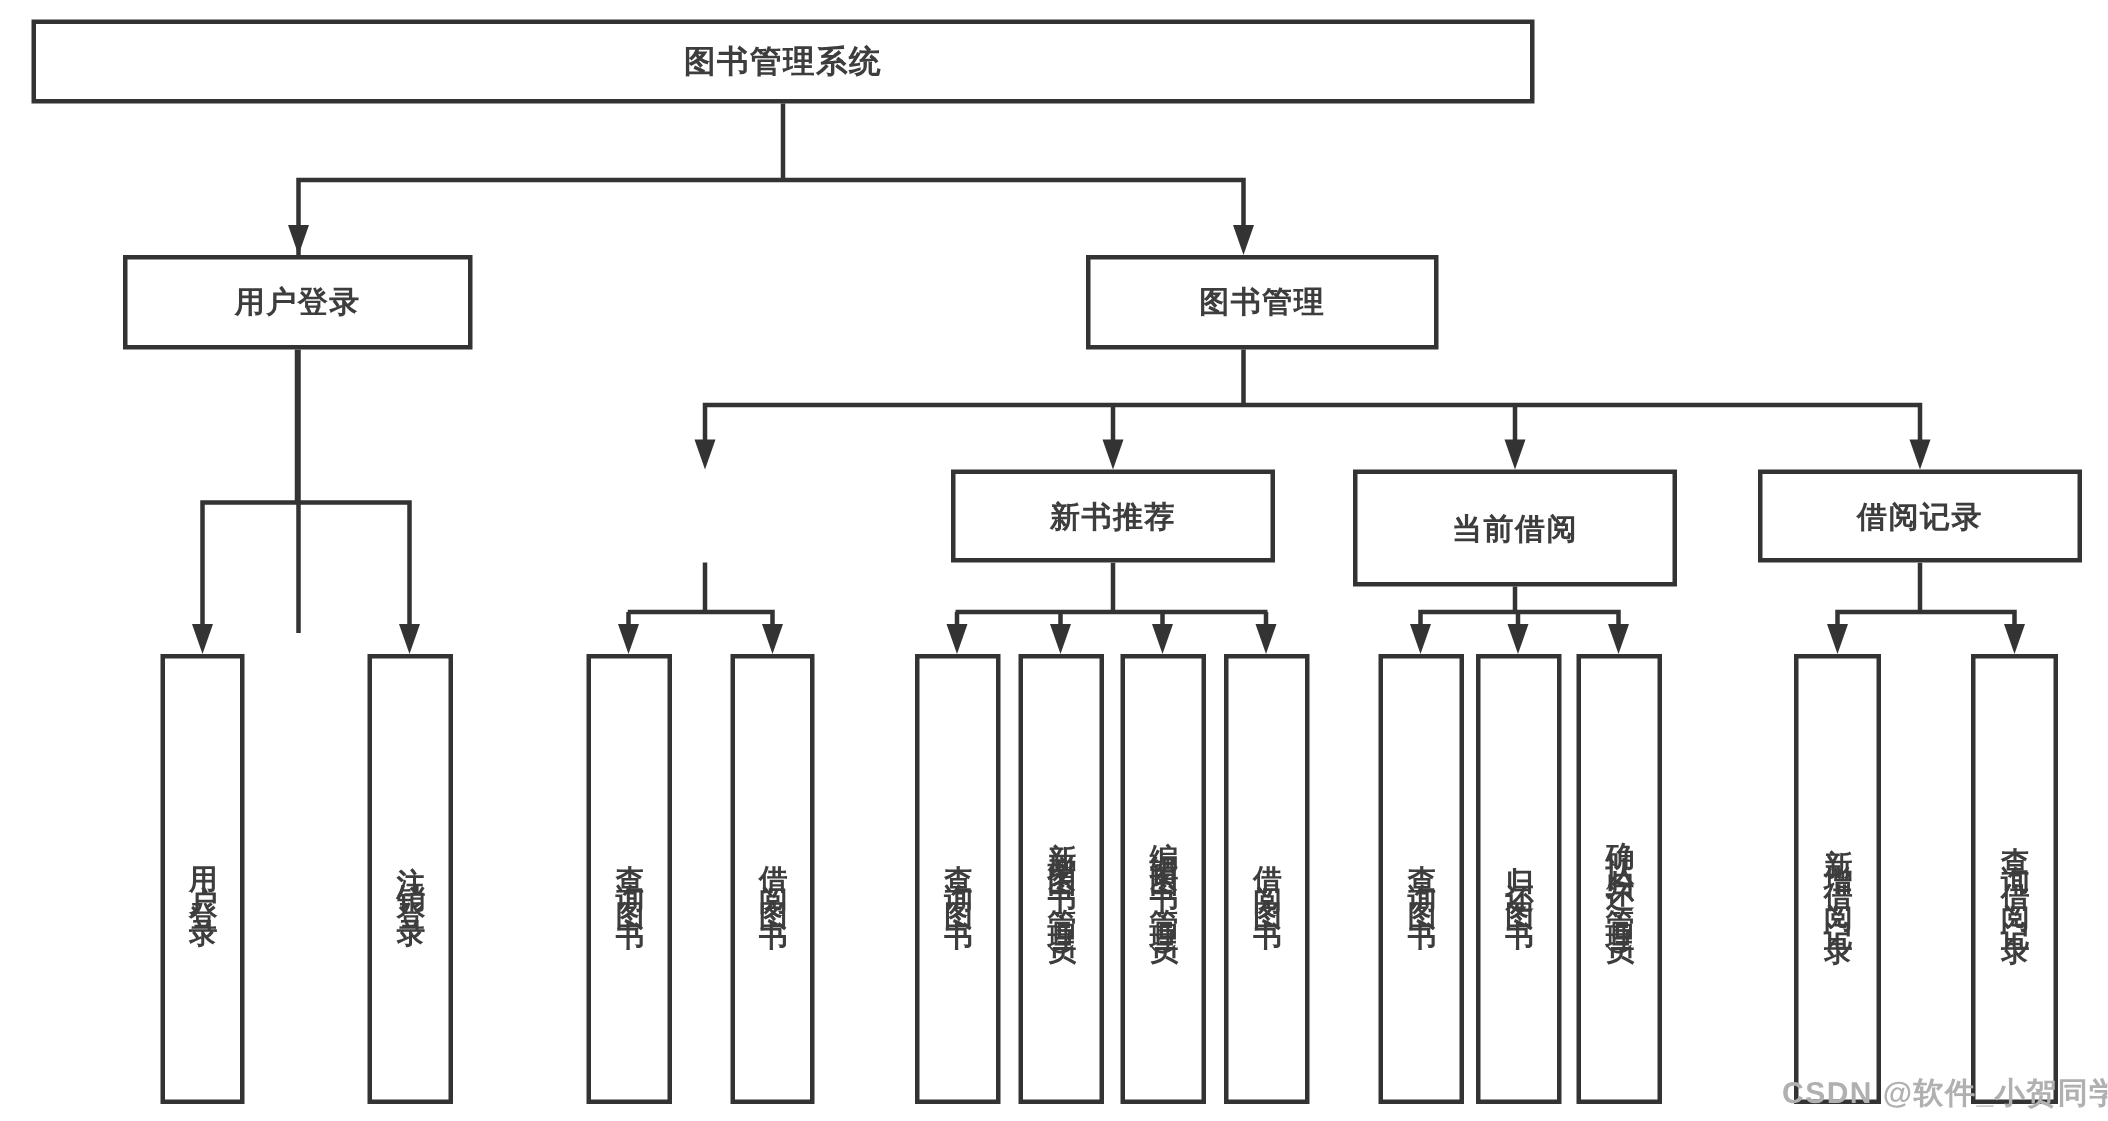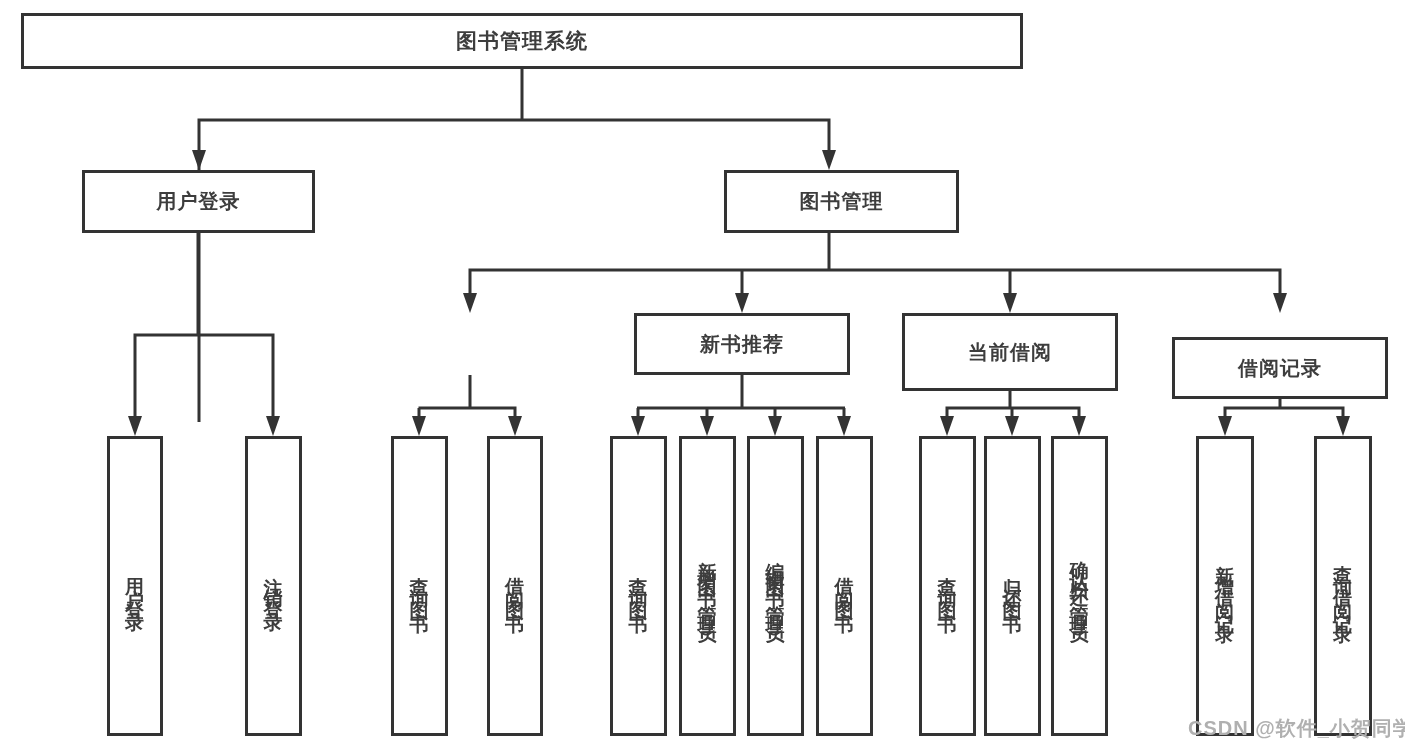--- a/index.html
+++ b/index.html
@@ -94,21 +94,21 @@
     </g>
   </svg>
 
   <div class="box h-box root-box" style="left:21px; top:13px; width:1002px; height:56px;">图书管理系统</div>
 
   <div class="box h-box" style="left:82px; top:170px; width:233px; height:63px;">用户登录</div>
   <div class="box h-box" style="left:712px; top:170px; width:235px; height:63px;margin-left:12px;">图书管理</div>
 
   <div class="box h-box" style="left:634px; top:313px; width:216px; height:62px;">新书推荐</div>
   <div class="box h-box" style="left:902px; top:313px; width:216px; height:78px;">当前借阅</div>
-  <div class="box h-box" style="left:1172px; top:313px; width:216px; height:62px;margin-top:24px;">借阅记录</div>
+  <div class="box h-box" style="left:1172px; top:313px; width:216px; height:62px;">借阅记录</div>
 
   <div class="box v-box" style="left:107px; top:436px; width:56px; height:300px;">
     <span>用户登录</span>
   </div>
   <div class="box v-box" style="left:245px; top:436px; width:57px; height:300px;">
     <span>注销登录</span>
   </div>
 
   <div class="box v-box" style="left:391px; top:436px; width:57px; height:300px;">
     <span>查询图书</span>

